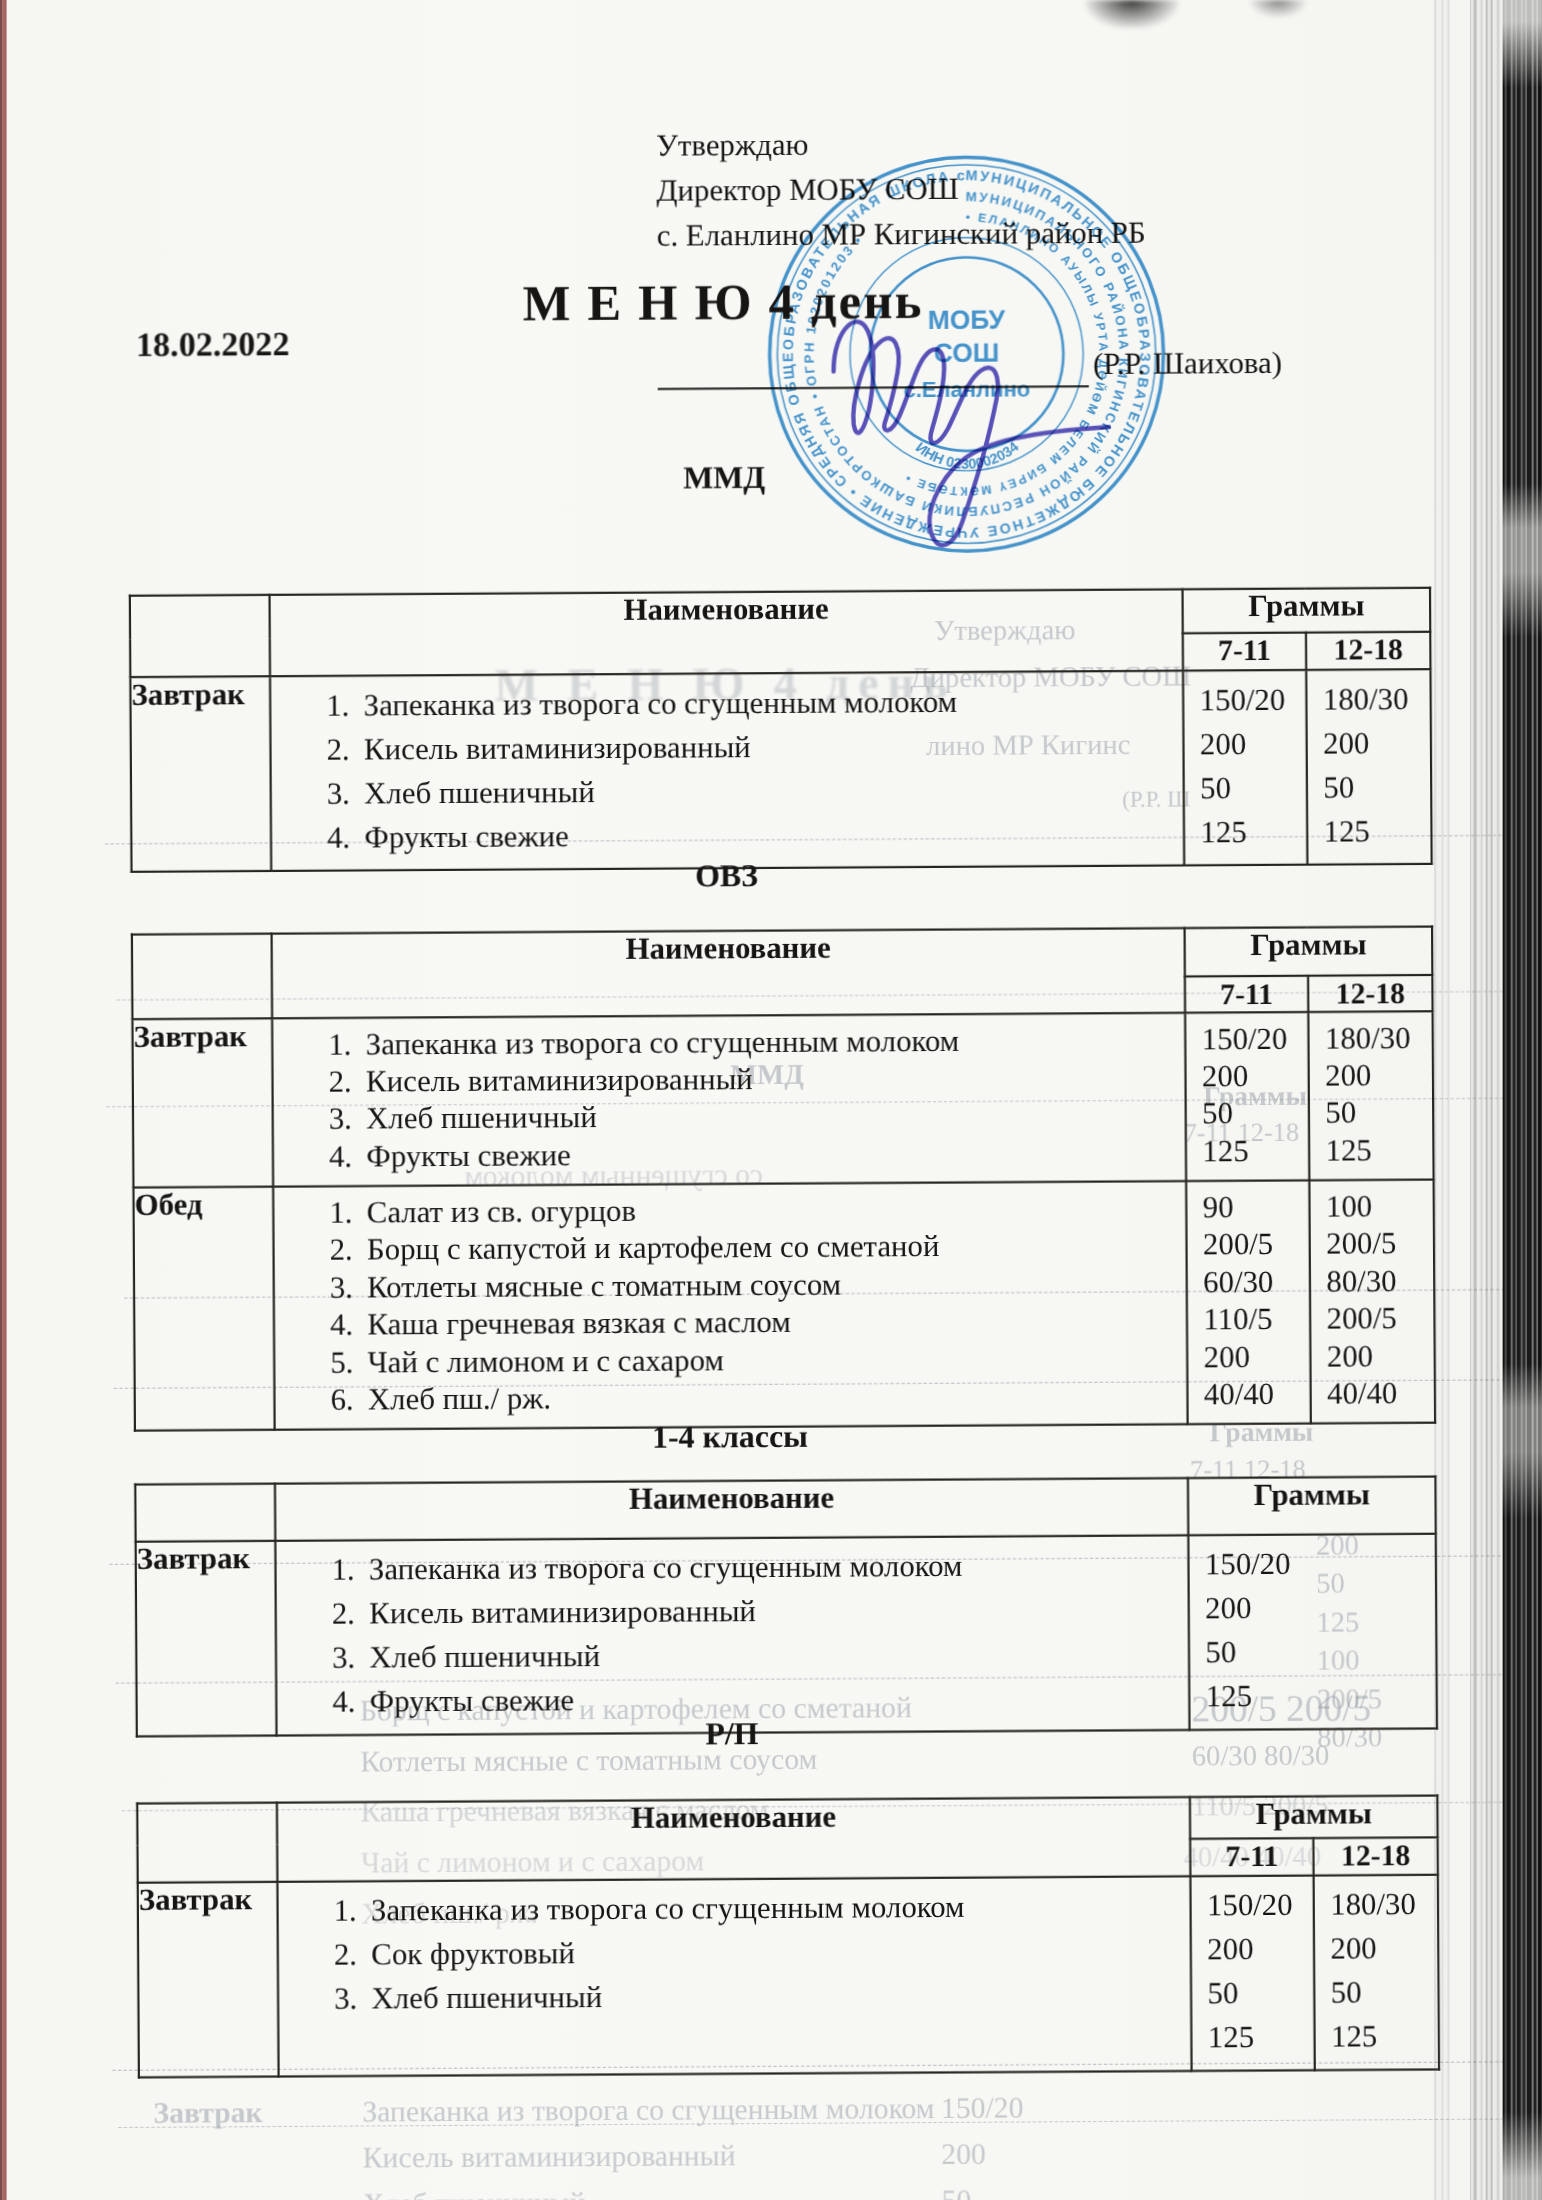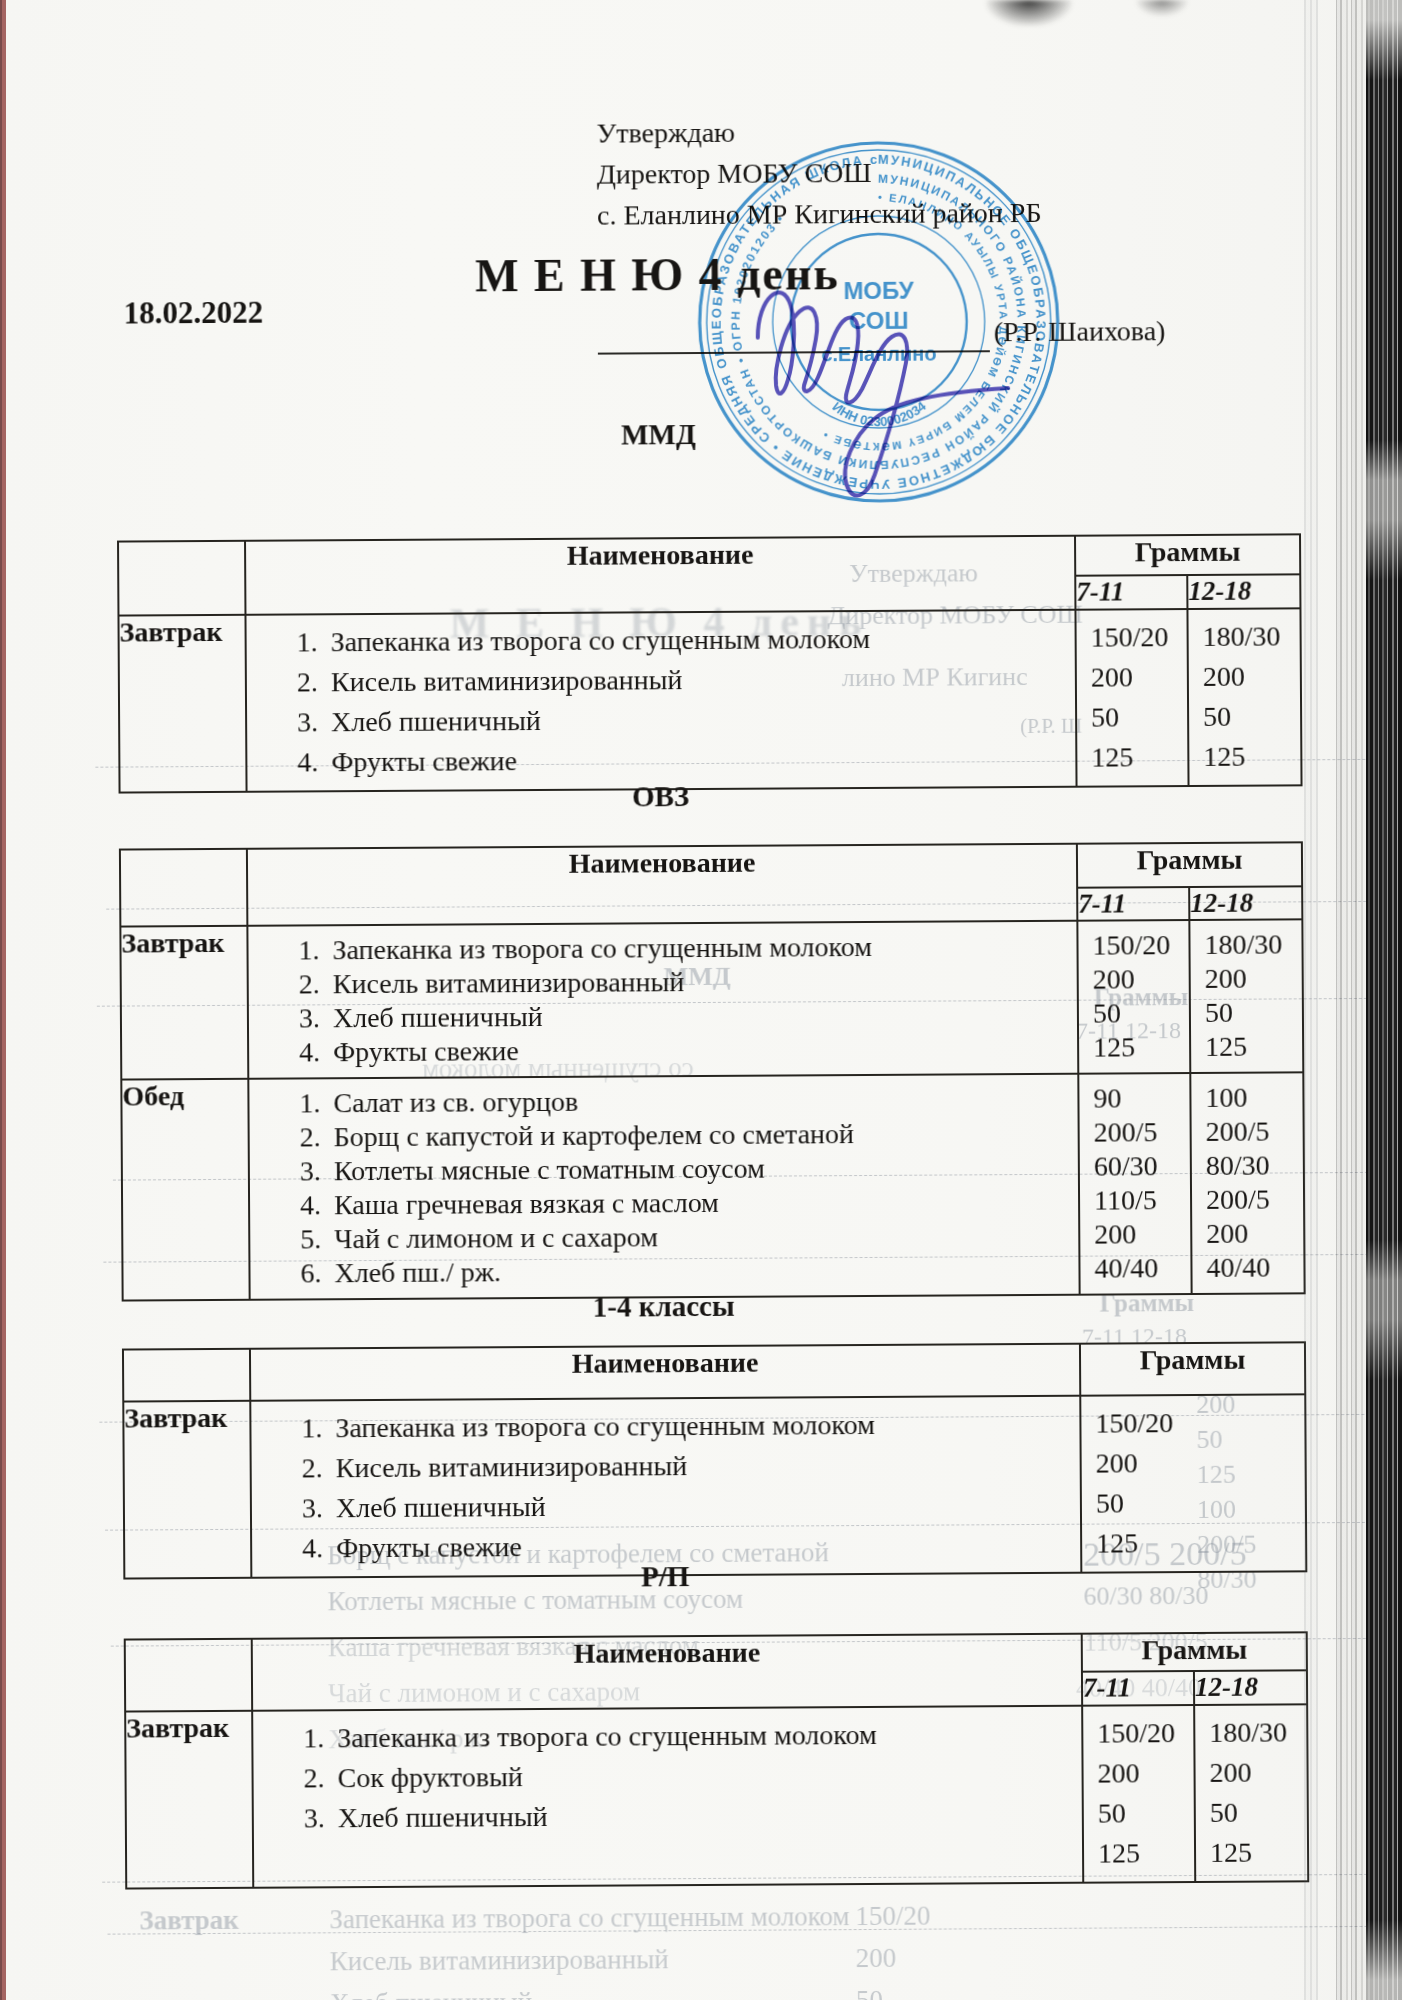--- a/index.html
+++ b/index.html
@@ -14,21 +14,21 @@
   .sig-underline{left:600px;top:352px;width:392px;border-bottom:2.5px solid #2b2a27;height:0;}
   .sig-name{left:996px;top:318px;font-size:28px;}
   
   .title{top:248px;font-size:46px;font-weight:bold;letter-spacing:2px;}
   .date{left:126px;top:292px;font-size:31px;font-weight:bold;}
   .section-h{font-size:29px;font-weight:bold;}
   
   .menu-table{position:absolute;border-collapse:collapse;table-layout:fixed;background:transparent;}
   .menu-table td{border:2.6px solid #26241f;padding:0;vertical-align:top;}
   .th-name,.th-grams{font-weight:bold;font-size:28px;text-align:center;vertical-align:middle;}
-  .th-age{font-weight:bold;font-size:27px;text-align:left;vertical-align:middle;font-style:italic;}
+  .th-age{font-weight:bold;font-size:27px;text-align:center;vertical-align:middle;}
   .meal{font-weight:bold;font-size:28px;padding:8px 4px 0 10px;}
   ol.items{margin:0;padding:7px 0 8px 78px;font-size:28px;}
   ol.items li{line-height:var(--lh);padding-left:6px;}
   .grams-stack{padding:7px 0 8px 14px;font-size:28px;line-height:var(--lh);}
   .t-mmd{--lh:40px;} .t-ovz{--lh:34px;} .t-elem{--lh:40px;} .t-rp{--lh:40px;}
   
   .stamp{left:698px;top:140px;mix-blend-mode:multiply;opacity:.9;}
   .signature{left:690px;top:228px;mix-blend-mode:multiply;}
   
   .ghost{position:absolute;color:#828b96;opacity:.42;filter:blur(.7px);white-space:nowrap;}

